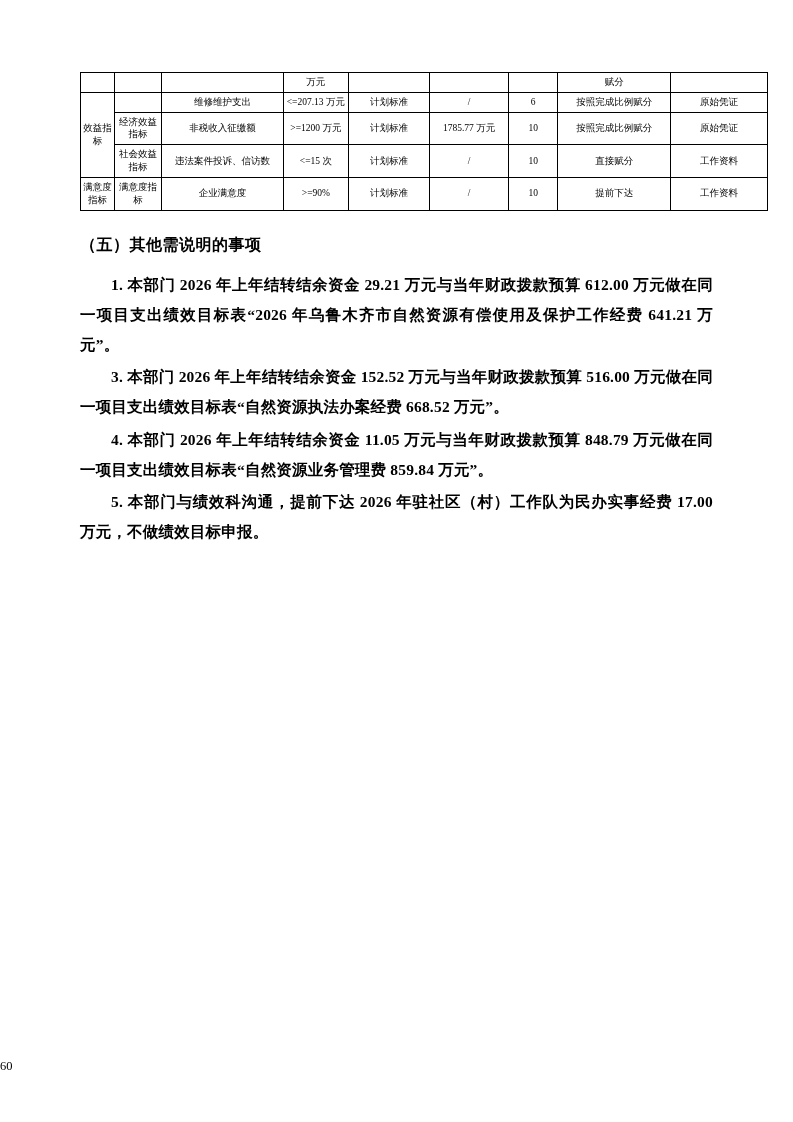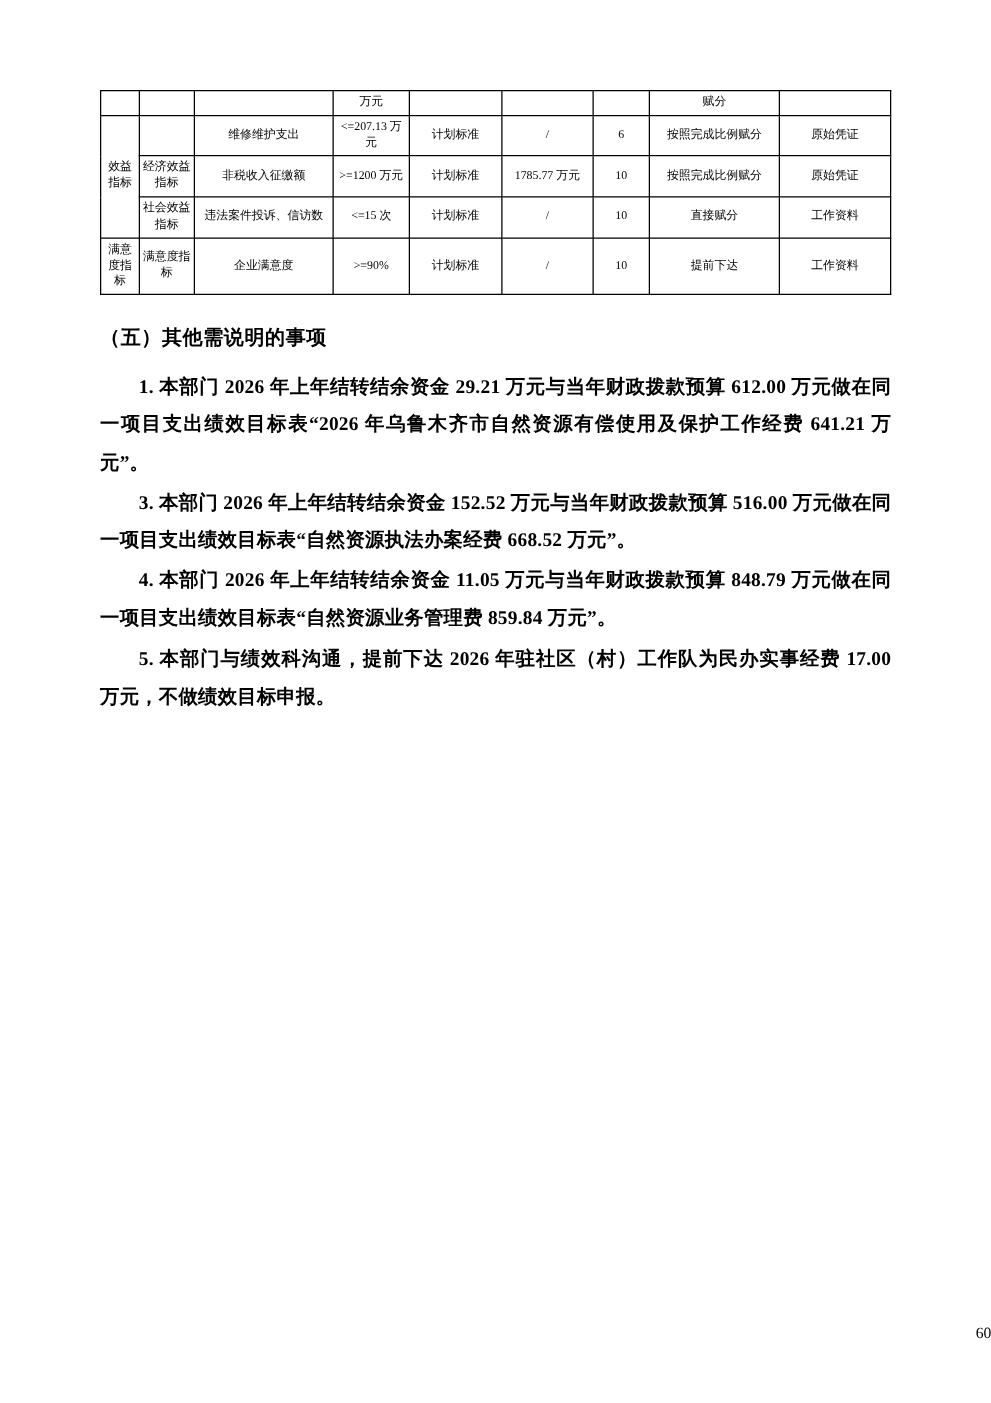--- a/index.html
+++ b/index.html
@@ -20,21 +20,21 @@
     left: 0; top: 0;
     width: 793px;
     height: 1122px;
     box-sizing: border-box;
     padding: 60px 80px 40px 80px;
   }
 
   
   table.perf {
     border-collapse: collapse;
-    width: 633px;
+    width: 688px;
     margin: 12px 0 0 0;
     table-layout: fixed;
   }
   table.perf td {
     border: 1px solid #000;
     font-size: 9.5px;
     line-height: 1.35;
     text-align: center;
     vertical-align: middle;
     padding: 3px 2px;
@@ -65,21 +65,21 @@
     text-indent: 2em;
     text-align: justify;
     letter-spacing: 0.2px;
     font-weight: bold;
   }
   .pagenum {
     position: absolute;
     left: 0;
     right: 0;
     bottom: 48px;
-    text-align: right;
+    text-align: left;
     font-size: 12.5px;
     font-family: "Liberation Serif", "DejaVu Serif", serif;
   }
 </style>
 </head>
 <body>
 
 <div class="page">
 
   <table class="perf">

